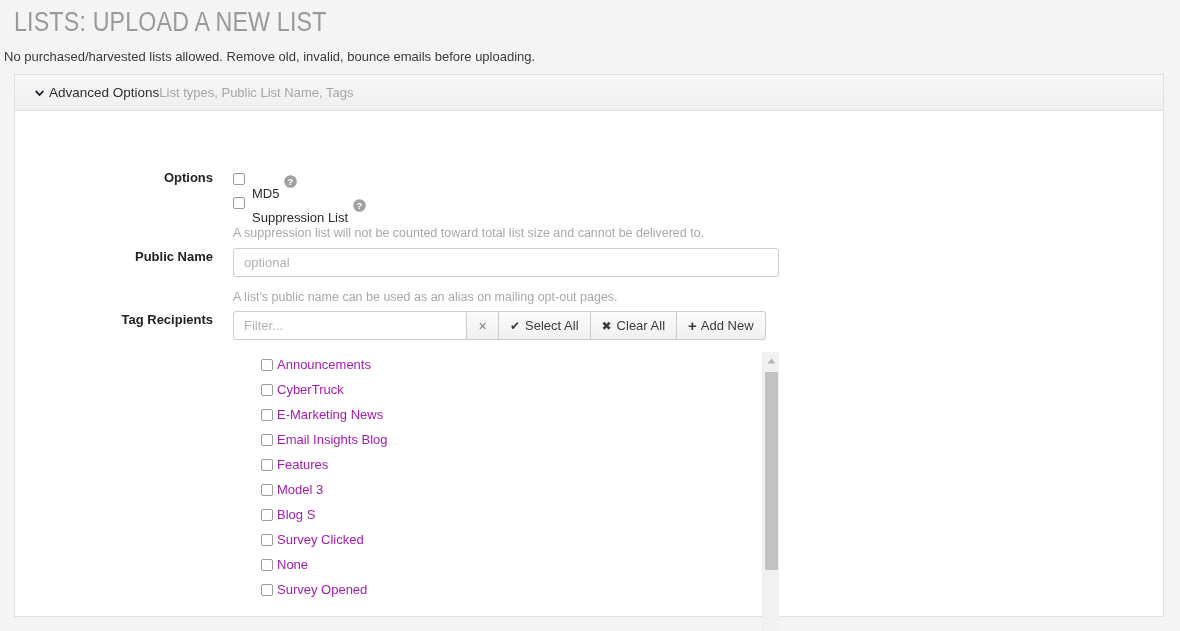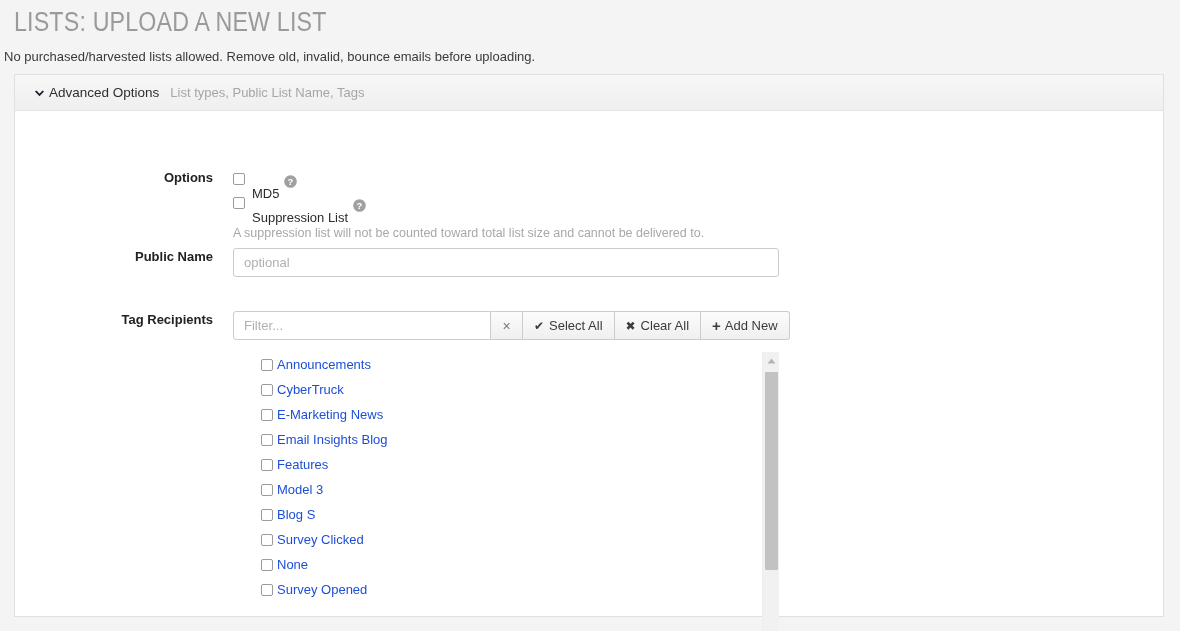--- a/index.html
+++ b/index.html
@@ -65,21 +65,20 @@
     width: 13px;
     height: 13px;
     margin-right: 3px;
     position: relative;
     top: 1px;
   }
   .chevron-icon svg { display: block; }
   .panel-head-title {
     font-size: 13.5px;
     color: #2f2f2f;
-    margin-right: 11px;
   }
   .panel-head-sub {
     font-size: 13px;
     color: #a6a6a6;
   }
 
   .panel-body {
     position: relative;
     height: 505px;
   }
@@ -164,21 +163,21 @@
   .txt::placeholder { color: #b0b0b0; }
   .public-name-input { width: 546px; }
 
   
   .tag-toolbar {
     display: flex;
     align-items: stretch;
     height: 29px;
   }
   .filter-input {
-    width: 258px;
+    width: 234px;
     border-radius: 3px 0 0 3px;
   }
   .tbtn {
     box-sizing: border-box;
     height: 29px;
     background: linear-gradient(#fcfcfc, #efefef);
     border: 1px solid #ccc;
     border-left: none;
     font-family: "Liberation Sans", sans-serif;
     font-size: 13px;
@@ -229,21 +228,21 @@
     box-sizing: border-box;
   }
   .tag-item {
     display: flex;
     align-items: center;
     height: 25px;
   }
   .tag-item .cb { margin-right: 4px; }
   .tag-label {
     font-size: 13px;
-    color: #1d4ed8;
+    color: #a21caf;
     white-space: nowrap;
   }
 
   
   .scrollbar {
     position: absolute;
     right: 0;
     top: 0;
     width: 17px;
     height: 100%;
@@ -322,20 +321,21 @@
         </div>
 
         <div class="hint">A suppression list will not be counted toward total list size and cannot be delivered to.</div>
       </div>
     </div>
 
     <div class="form-row" style="top:137px;">
       <div class="form-label">Public Name</div>
       <div class="form-field">
         <input type="text" class="txt public-name-input" placeholder="optional" style="">
+        <div class="hint">A list's public name can be used as an alias on mailing opt-out pages.</div>
       </div>
     </div>
 
     <div class="form-row" style="top:200px;">
       <div class="form-label">Tag Recipients</div>
       <div class="form-field">
 
         <div class="tag-toolbar">
           <input type="text" class="txt filter-input" placeholder="Filter..." style="">
           <div class="tbtn tbtn-clear">×</div>

